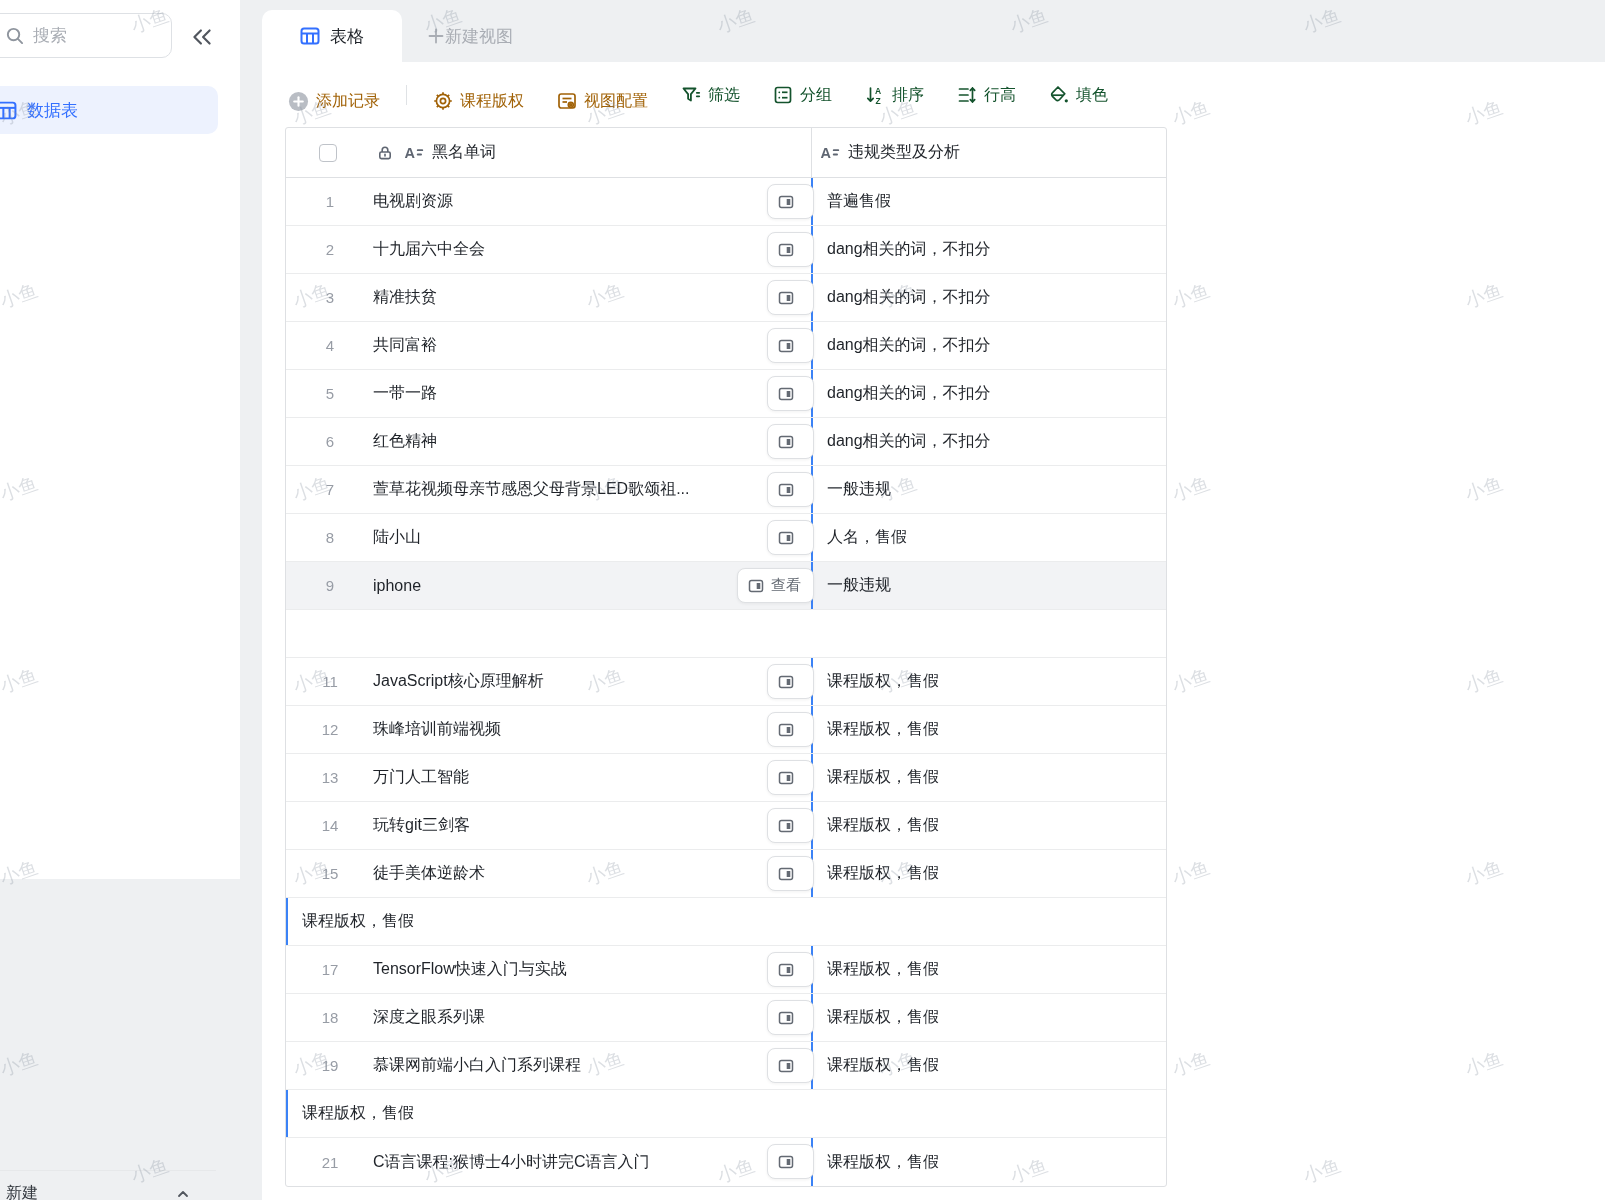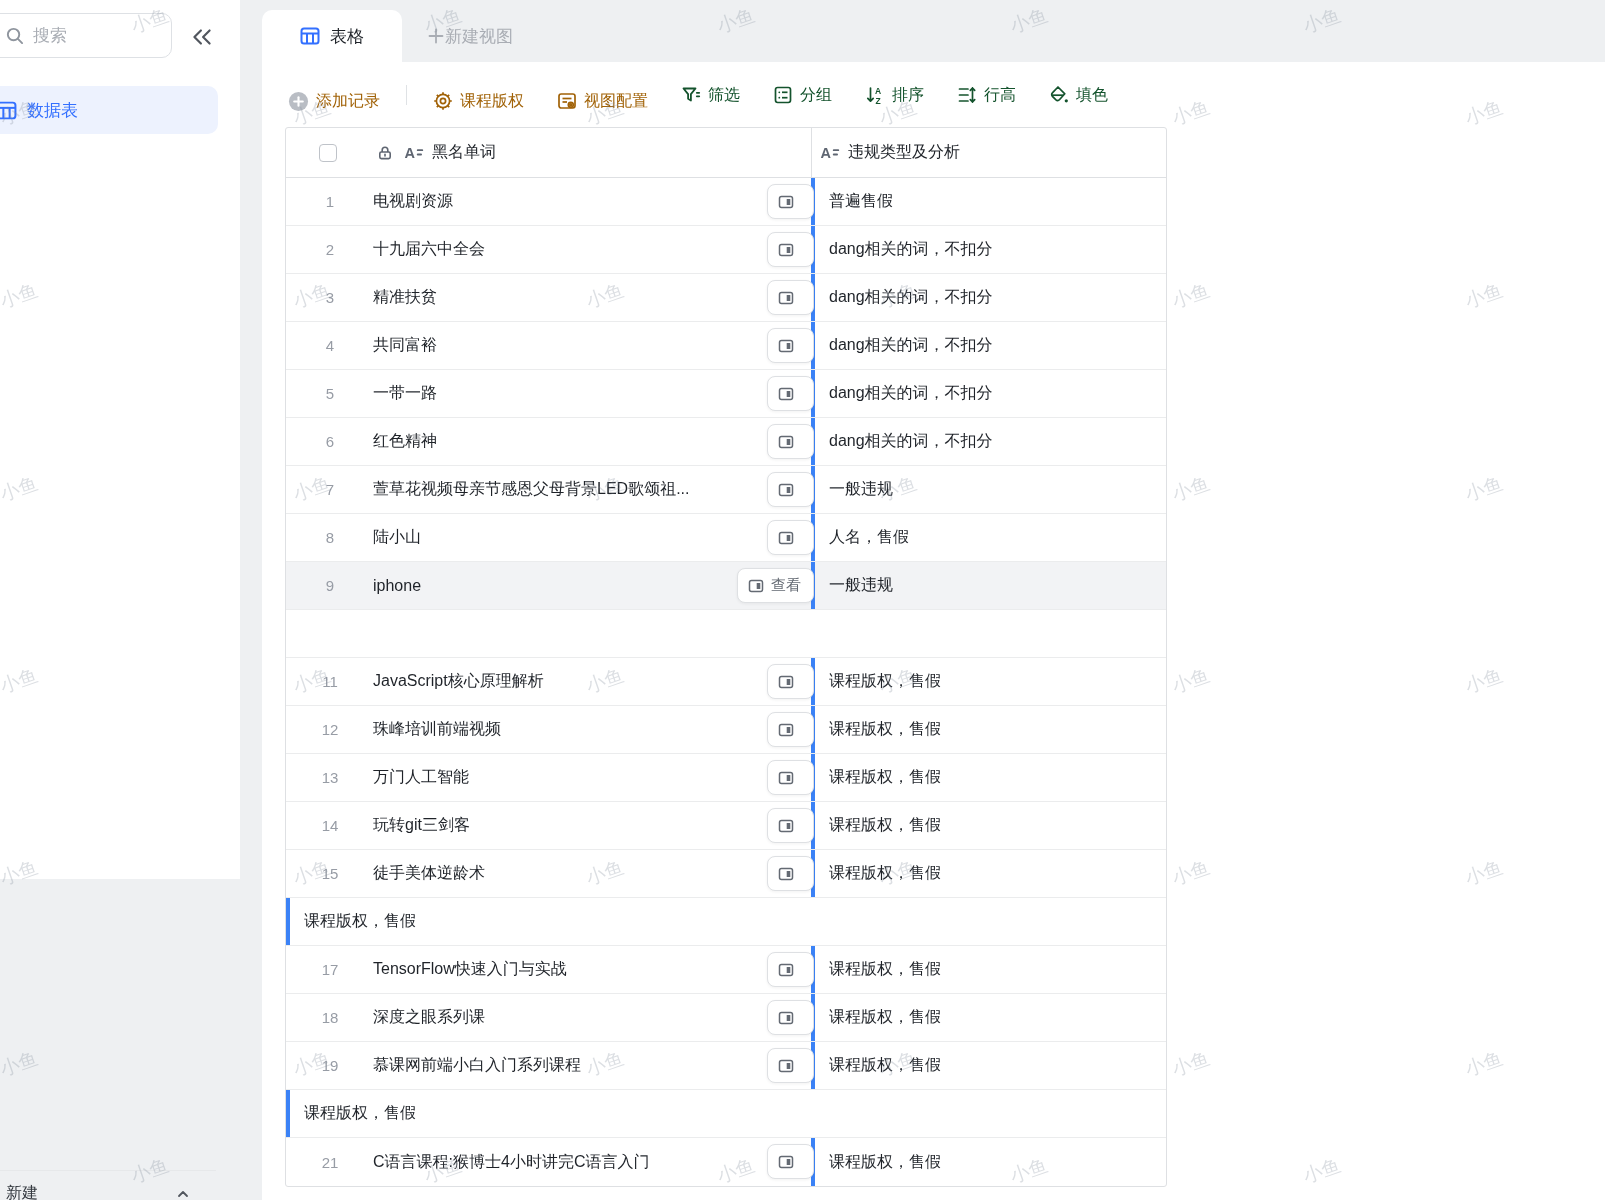--- a/index.html
+++ b/index.html
@@ -52,21 +52,21 @@
   .lock-icon{margin-left:40px;}
   .field-type-icon{margin-left:11px;}
   .th1 .th-label{margin-left:8px;}
   .th-label{font-size:16px; color:#1f2329;}
   .trow{display:flex; height:48px; border-bottom:1px solid #ebeced; box-sizing:border-box; cursor:pointer;}
   .trow:last-child{border-bottom:none;}
   .trow.hovered{background:#f2f3f5;}
   .cell1{width:525px; display:flex; align-items:center; position:relative; box-sizing:border-box;}
   .rownum{width:52px; margin-left:18px; text-align:center; font-size:15px; color:#979ca5; flex:none;}
   .word{margin-left:17px; font-size:16px; color:#1f2329; white-space:nowrap; overflow:hidden;}
-  .cell2{flex:1; border-left:4px solid #3b82f6; display:flex; align-items:center; padding-left:14px;
+  .cell2{flex:1; border-left:2px solid #3b82f6; display:flex; align-items:center; padding-left:14px;
     font-size:16px; color:#1f2329; box-sizing:border-box; white-space:nowrap;}
   .view-btn{position:absolute; right:-3px; top:6px; height:35px; padding:0 12px 0 10px;
     background:#fff; border:1px solid #dee0e3; border-radius:8px; display:flex; align-items:center;
     gap:7px; color:#646a73; font-size:15px; box-shadow:0 1px 3px rgba(31,35,41,0.06);
     box-sizing:border-box; cursor:pointer;}
 
   
   .watermarks{position:absolute; inset:0; z-index:10; pointer-events:none; overflow:hidden;}
   .wm{position:absolute; font-size:19px; color:rgba(130,140,155,0.28); transform:rotate(-19deg);
     white-space:nowrap;}

